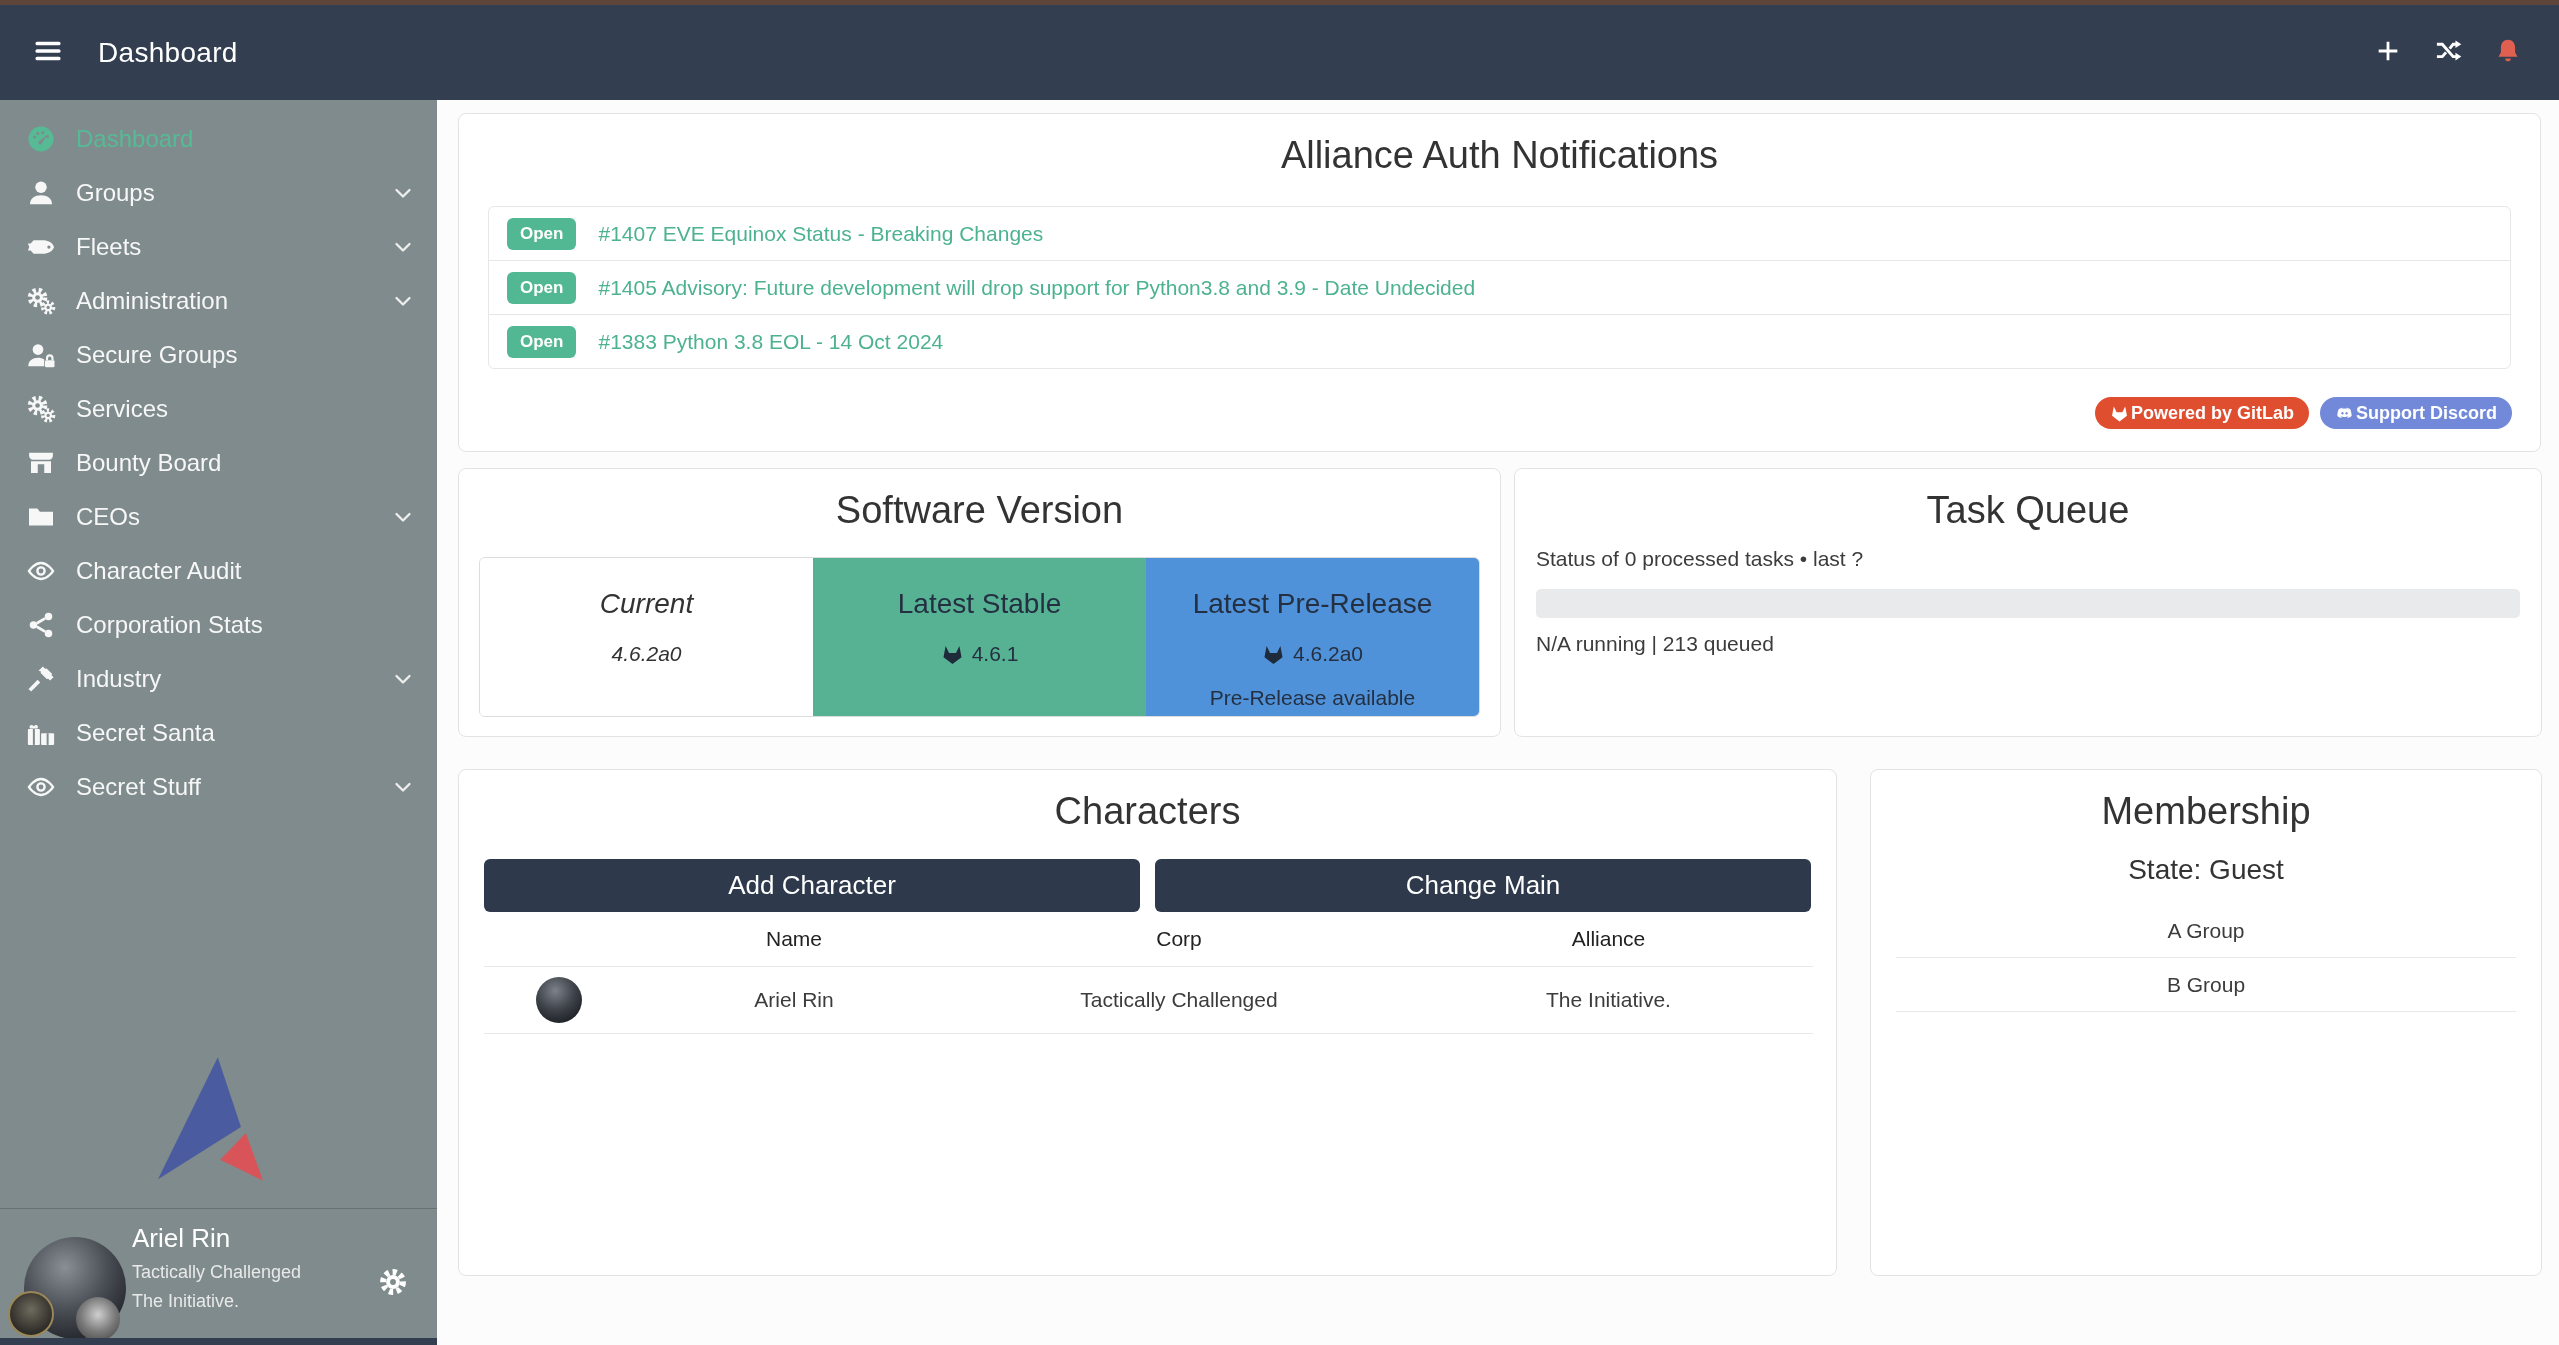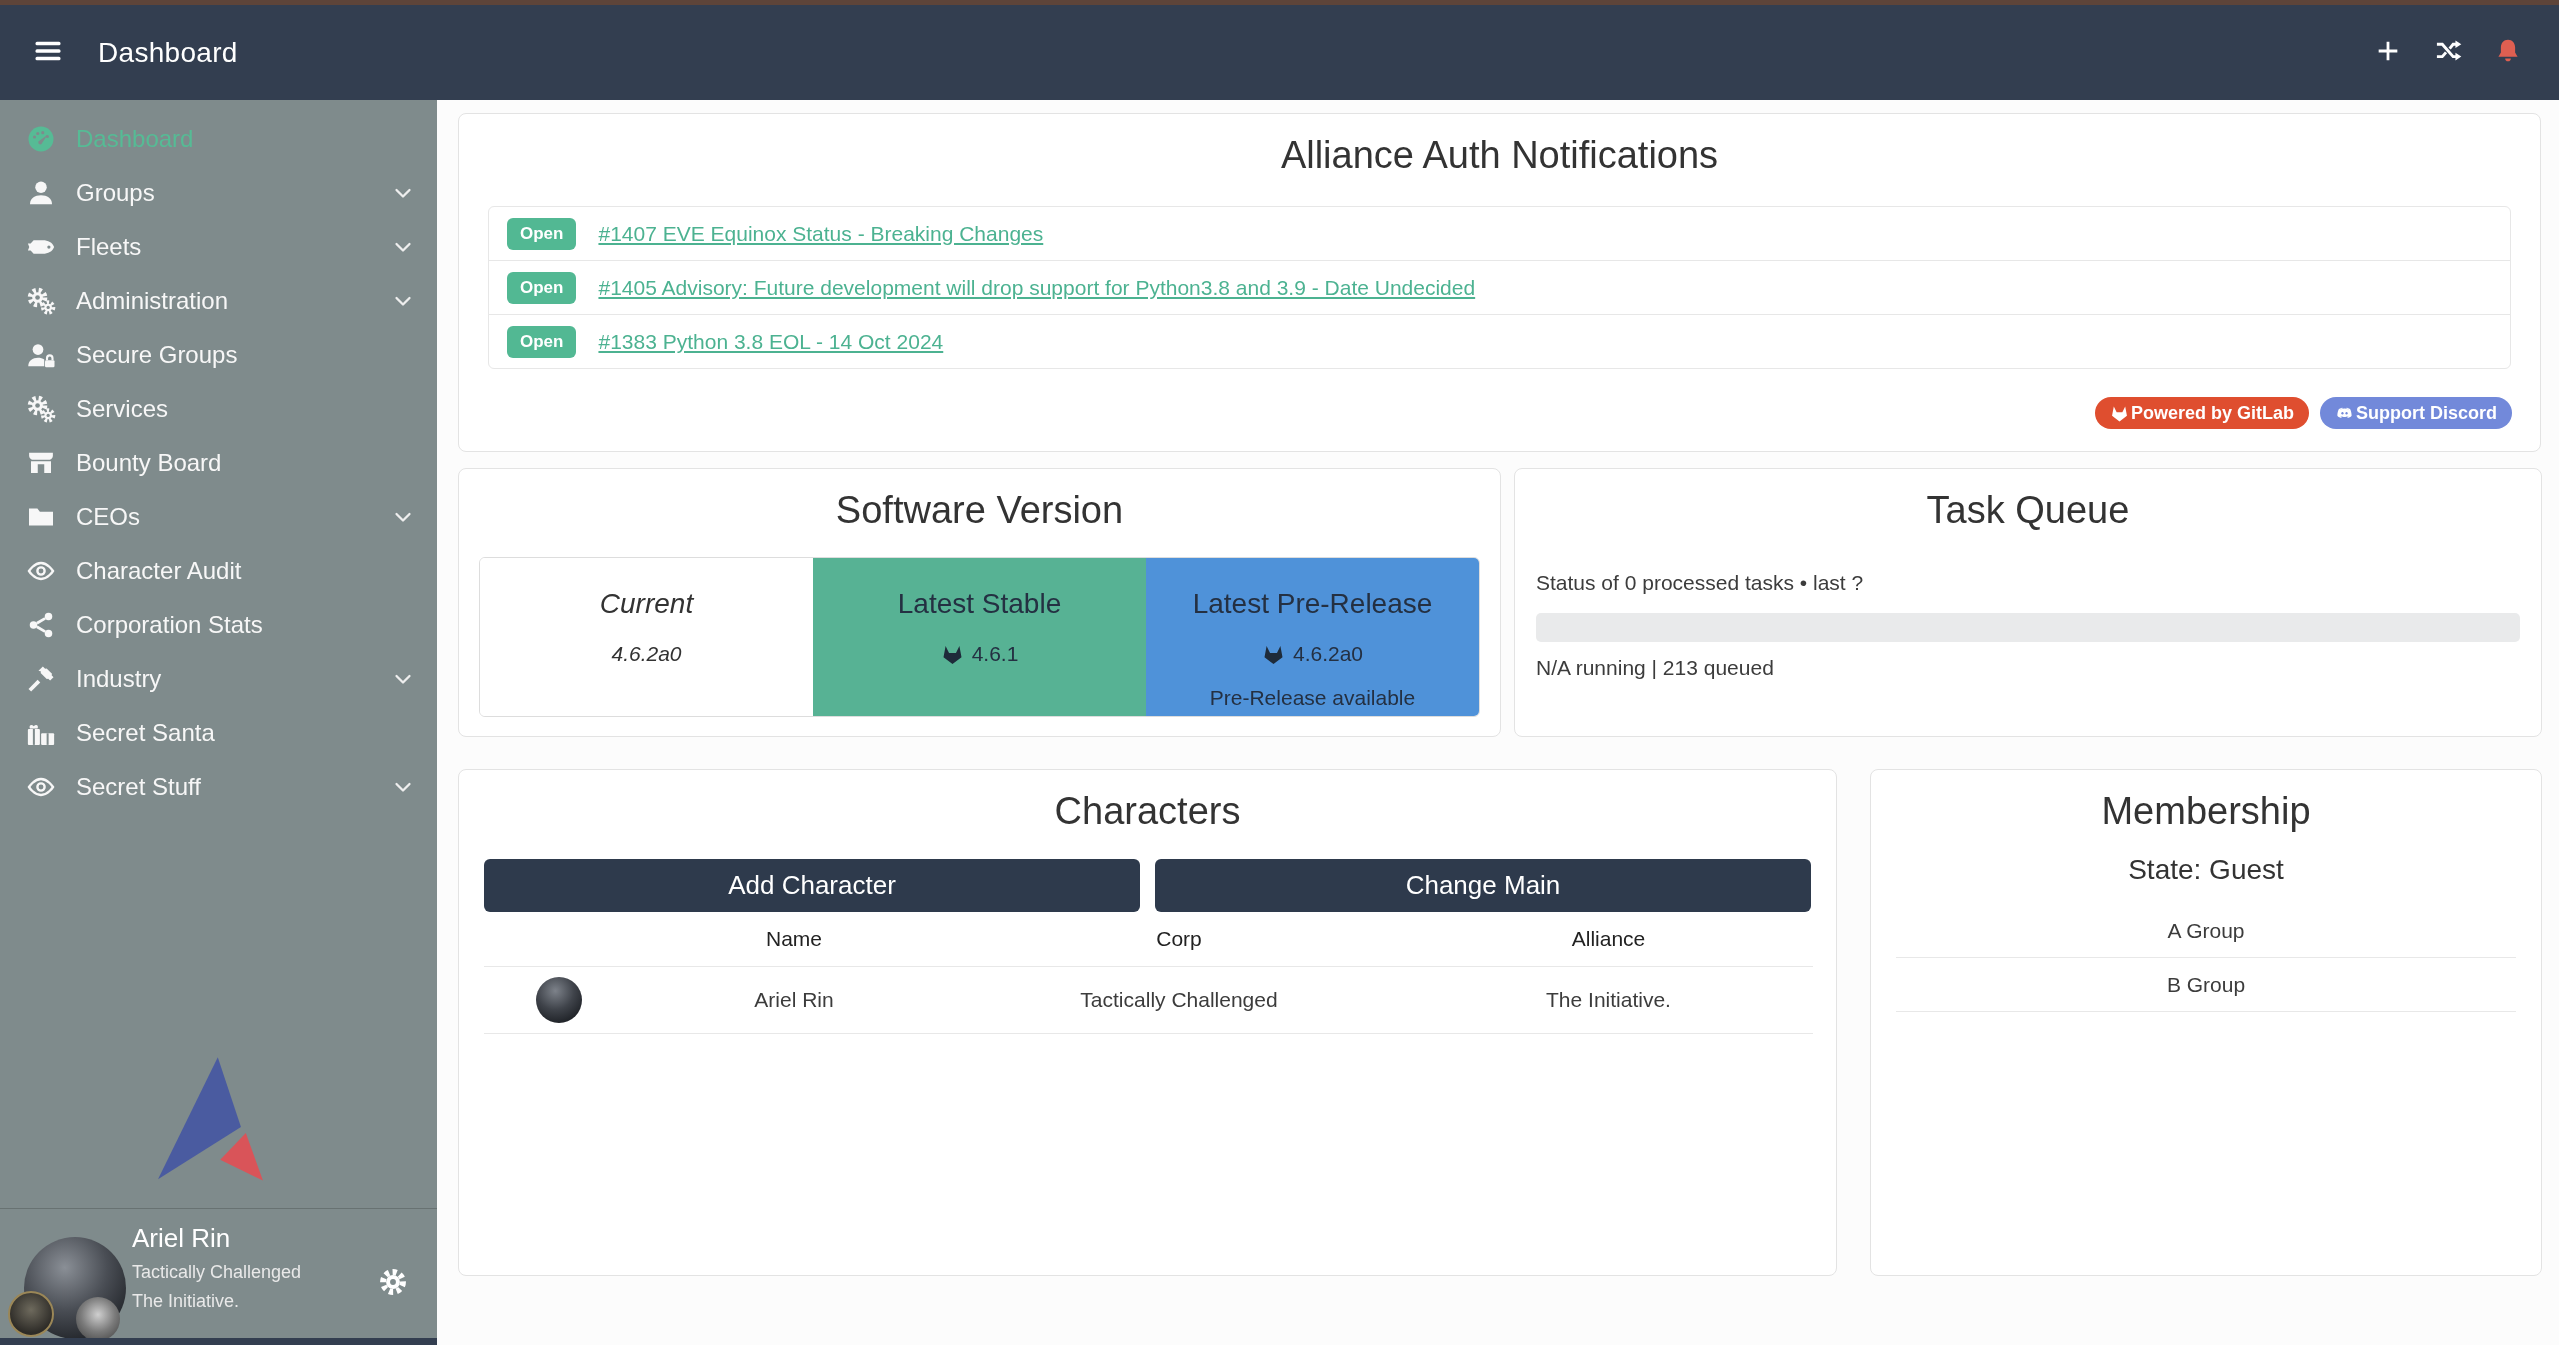--- a/index.html
+++ b/index.html
@@ -49,42 +49,42 @@
   .main { position:absolute; left:437px; top:100px; right:0; bottom:0; background:#fcfcfc; }
   .panel { position:absolute; background:#fff; border:1px solid #e3e3e3; border-radius:8px; }
   .panel h2 { margin-top:18px; text-align:center; font-size:38px; font-weight:500; color:#333; line-height:46px; }
 
   .panel-notifications { left:21px; top:13px; width:2083px; height:339px; }
   .notif-list { list-style:none; margin:28px 29px 0; }
   .notif-item { height:55px; display:flex; align-items:center; padding:0 18px; border:1px solid #e7e7e7; margin-top:-1px; background:#fff; }
   .notif-item:first-child { border-top-left-radius:6px; border-top-right-radius:6px; margin-top:0; }
   .notif-item:last-child { border-bottom-left-radius:6px; border-bottom-right-radius:6px; }
   .open-badge { background:#52b893; color:#fff; font-size:17px; font-weight:bold; padding:6px 13px; border-radius:6px; }
-  .notif-link { margin-left:22px; color:#4cb291; font-size:21px; text-decoration:underline; cursor:pointer; }
+  .notif-link { margin-left:22px; color:#4cb291; font-size:21px; cursor:pointer; }
   .footer-badges { position:absolute; right:28px; bottom:22px; display:flex; gap:11px; }
   .fbadge { height:32px; display:flex; align-items:center; gap:2px; padding:0 15px; border-radius:16px;
             color:#fff; font-size:18px; font-weight:bold; text-decoration:none; cursor:pointer; }
   .fbadge.gitlab { background:#df4e2f; }
   .fbadge.discord { background:#7289da; }
   .fbadge svg { width:19px; height:19px; fill:#fff; }
 
   .panel-software { left:21px; top:368px; width:1043px; height:269px; }
   .version-grid { position:absolute; left:20px; right:20px; top:88px; bottom:19px;
                   display:grid; grid-template-columns:repeat(3,1fr); border:1px solid #dddddd; border-radius:6px; overflow:hidden; }
   .vcell { text-align:center; padding-top:30px; color:#243042; }
   .vcell.current { background:#fff; color:#333;font-style:italic; }
   .vcell.stable { background:#57b294; }
   .vcell.prerelease { background:#4f92d9; }
   .vlabel { font-size:28px; }
   .vver { margin-top:22px; font-size:21px; display:flex; justify-content:center; align-items:center; gap:8px; }
   .vver svg { width:23px; height:23px; fill:#1e2b3a; }
   .vnote { margin-top:20px; font-size:21px; }
 
   .panel-task { left:1077px; top:368px; width:1028px; height:269px; }
-  .task-status { margin:38px 21px 0; font-size:21px; color:#3c3c3c; }
+  .task-status { margin:14px 21px 0; font-size:21px; color:#3c3c3c; }
   .task-progress { margin:18px 21px 0; height:29px; background:#e9eaeb; border-radius:5px; }
   .task-queue { margin:14px 21px 0; font-size:21px; color:#3c3c3c; }
 
   .panel-characters { left:21px; top:669px; width:1379px; height:507px; }
   .char-buttons { display:flex; gap:15px; margin:25px 25px 0; }
   .char-btn { flex:1; height:53px; background:#2e3a4c; border:none; border-radius:6px; color:#fff; font-size:26px; cursor:pointer; font-family:inherit; }
   .char-table { margin:0 25px; width:1329px; border-collapse:collapse; table-layout:fixed; }
   .char-table th { height:54px; font-size:21px; font-weight:normal; color:#222; text-align:center; border-bottom:1px solid #e8e8e8; }
   .char-table td { height:67px; font-size:21px; color:#3c3c3c; text-align:center; border-bottom:1px solid #e8e8e8; }
   .char-avatar { width:46px; height:46px; border-radius:50%; margin:0 auto;

